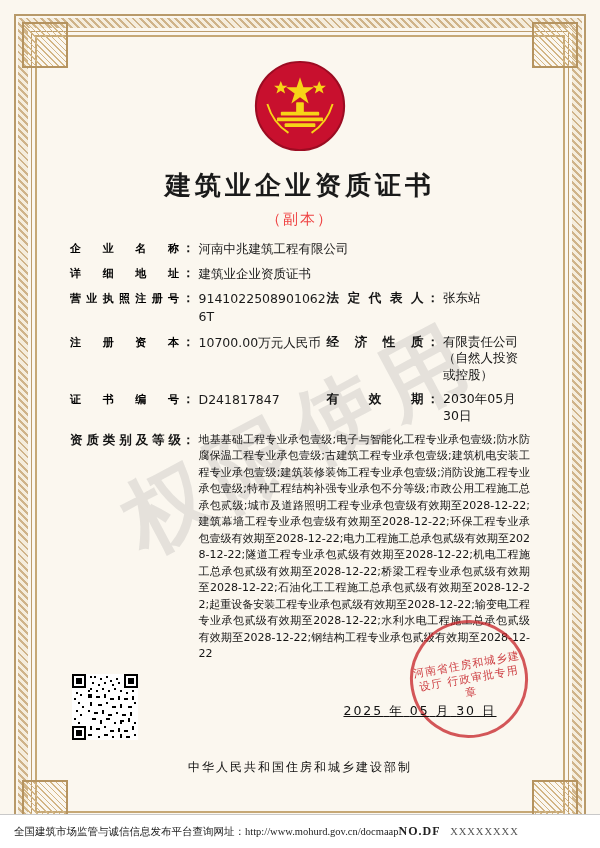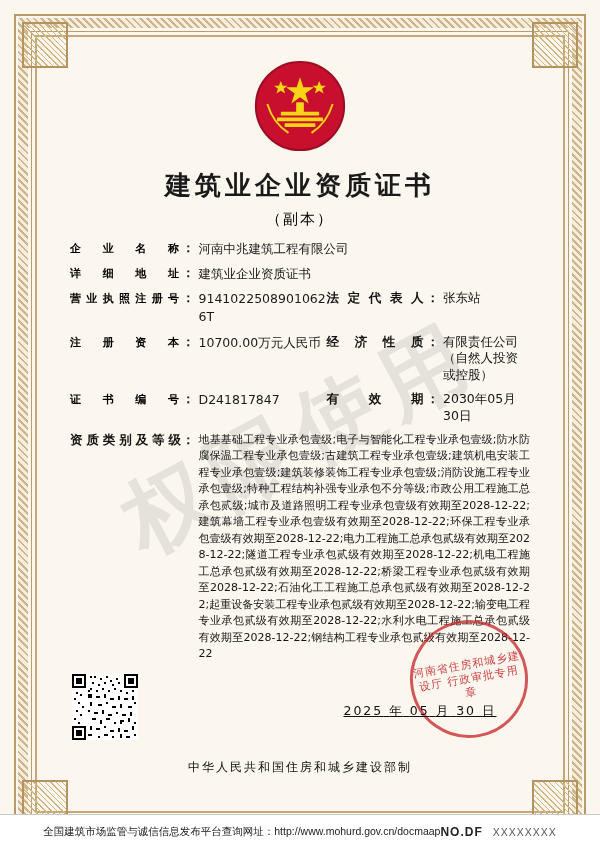--- a/index.html
+++ b/index.html
@@ -112,21 +112,21 @@
     letter-spacing: 4px;
     color: #1a1a1a;
     font-family: "DejaVu Sans", sans-serif;
   }
   .subtitle {
     position: absolute;
     top: 210px;
     left: 0; right: 0;
     text-align: center;
     font-size: 15px;
-    color: #000000;
+    color: #ef4444;
     letter-spacing: 2px;
     font-family: "DejaVu Sans", sans-serif;
   }
 
   
   .fields {
     position: absolute;
     left: 70px;
     top: 240px;
     width: 460px;
@@ -266,24 +266,24 @@
   
   .footer {
     position: absolute;
     left: 0; right: 0;
     bottom: 0;
     height: 34px;
     border-top: 1px solid #c9c9c9;
     background: #ffffff;
     display: flex;
     align-items: center;
-    justify-content: center;
+    justify-content: flex-start;
     padding: 0 14px;
     box-sizing: border-box;
-    font-family: Liberation Sans, sans-serif;
+    font-family: Liberation Serif, serif;
     font-size: 10.5px;
     color: #222;
   }
   .footer-right { letter-spacing: 1px; }
   .footer-no { font-weight: bold; font-size: 12px; }
   .footer-code { color: #555; letter-spacing: 1px; margin-left: 6px; }
 </style>
 </head>
 <body>
 

